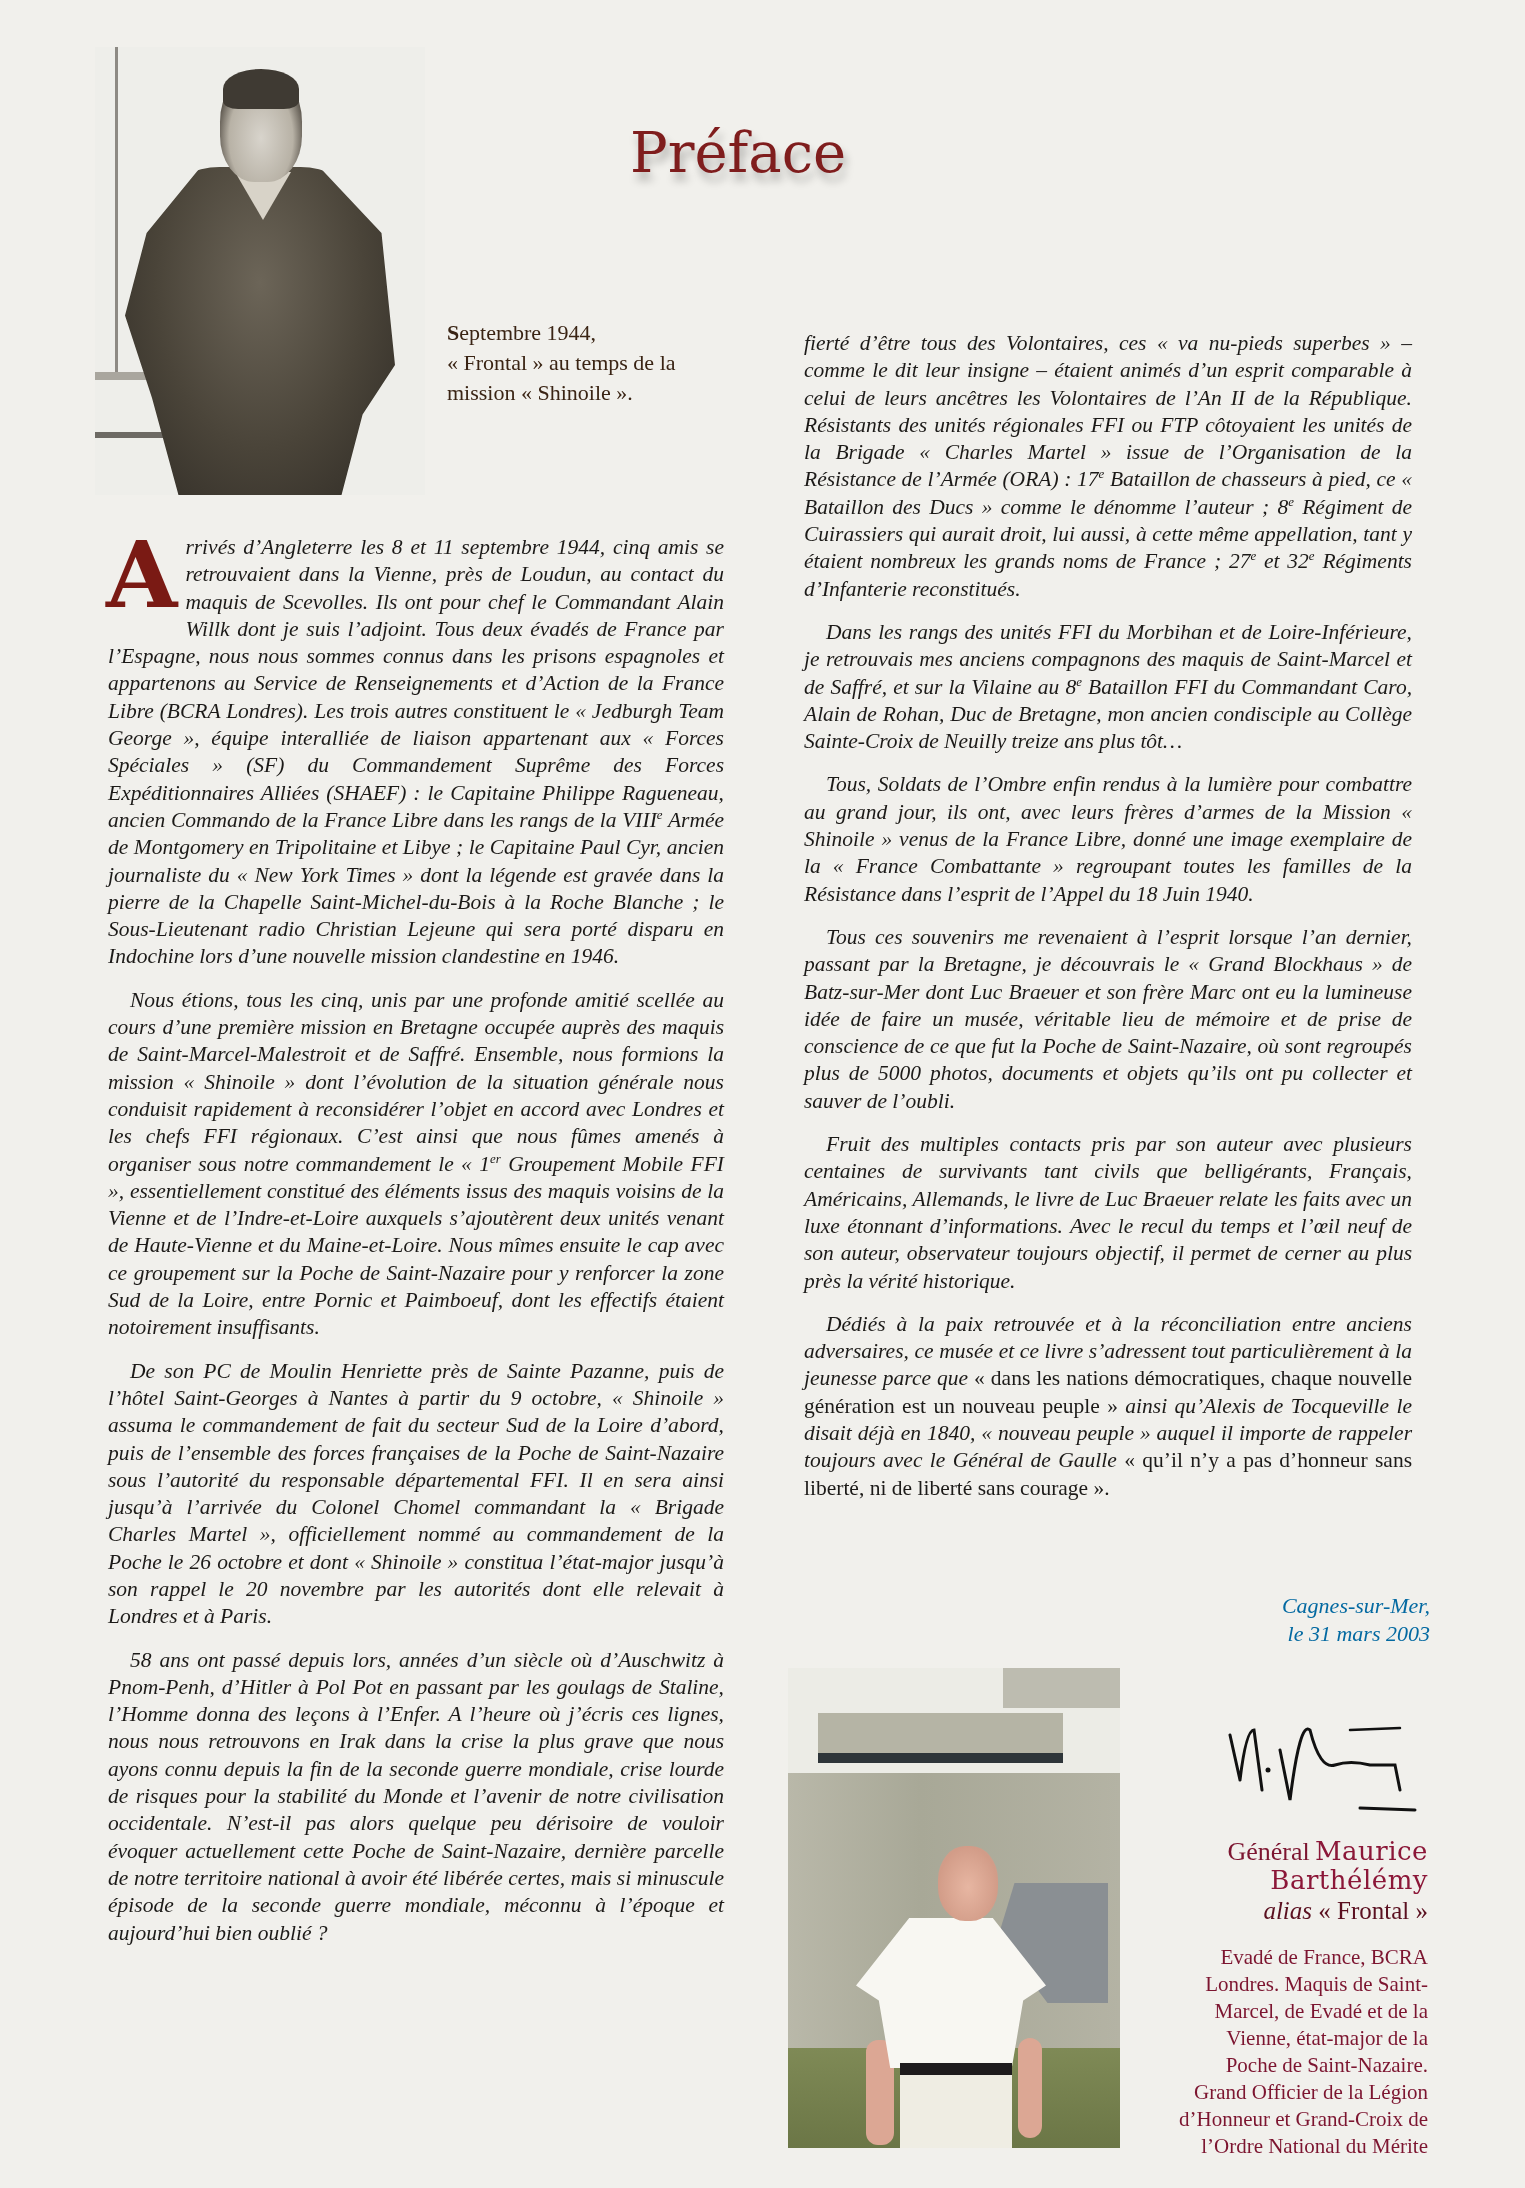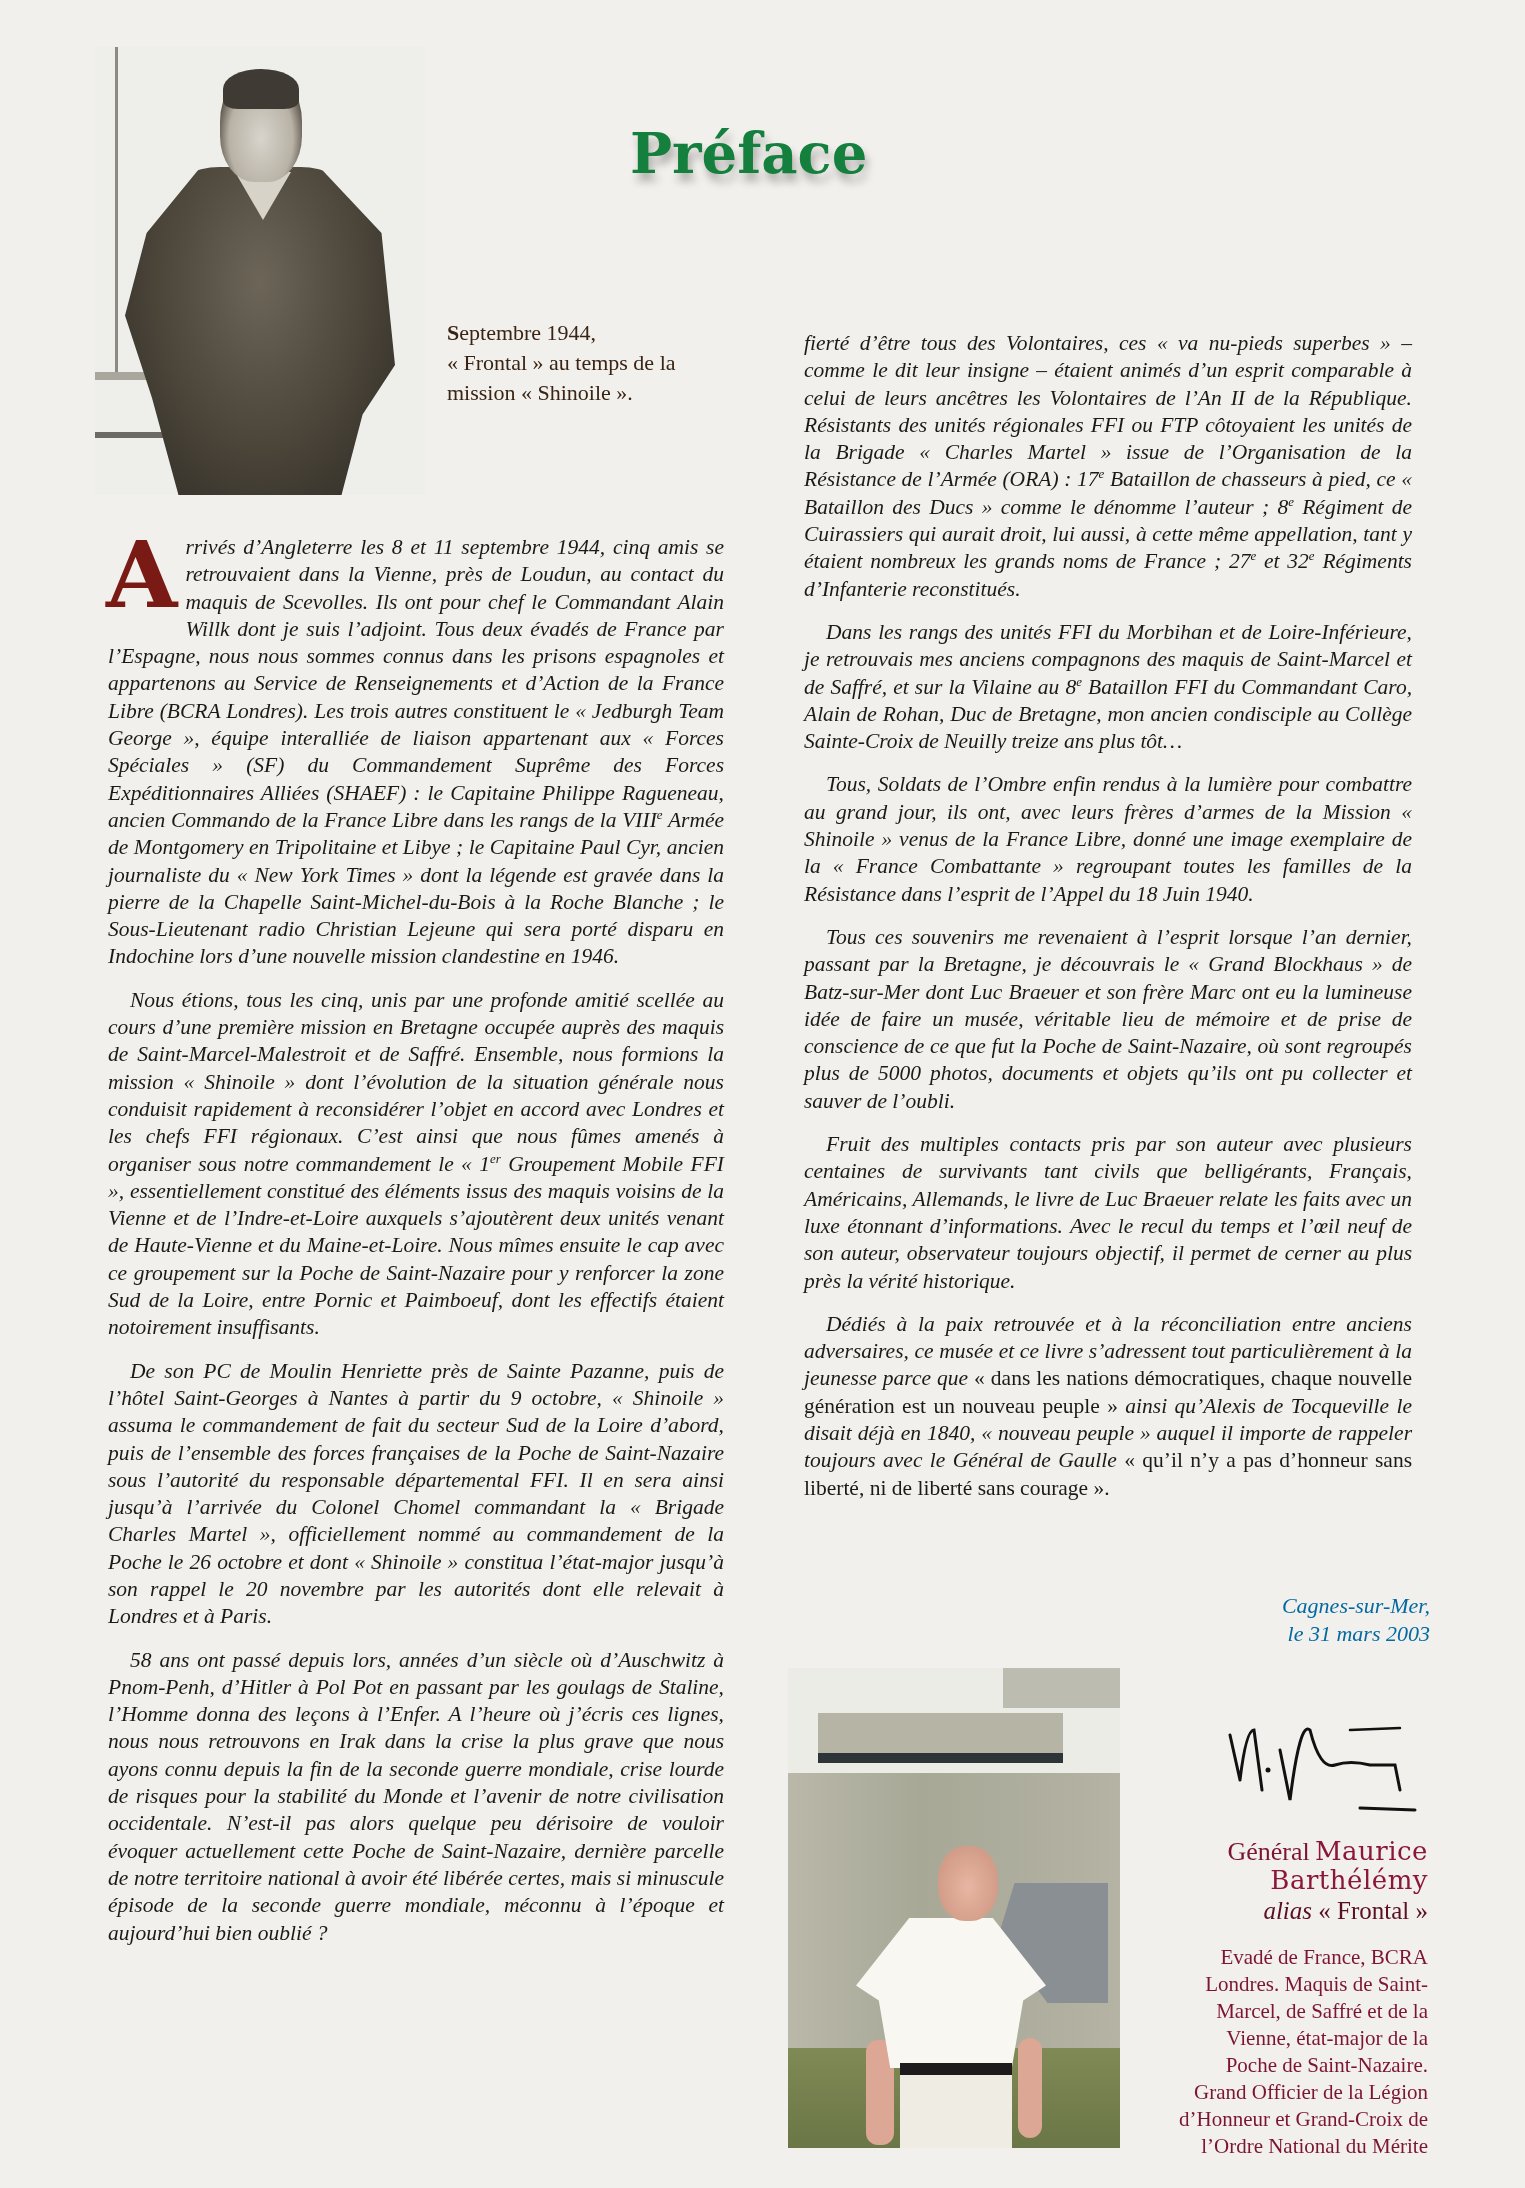--- a/index.html
+++ b/index.html
@@ -53,21 +53,21 @@
   .photo-bottom .man-head { position:absolute; left: 150px; top: 178px; width: 60px; height: 75px; border-radius: 45%; background: radial-gradient(ellipse at 50% 55%, #e7b6a2 0%, #d29c88 70%, #c0a89a 100%); }
   .photo-bottom .man-shirt { position:absolute; left: 68px; top: 250px; width: 190px; height: 150px; background:#f8f7f2; clip-path: polygon(28% 0, 72% 0, 100% 45%, 88% 55%, 82% 100%, 18% 100%, 12% 55%, 0 45%); }
   .photo-bottom .man-belt { position:absolute; left: 112px; top: 395px; width: 112px; height: 12px; background:#1e1b1d; }
   .photo-bottom .man-pants { position:absolute; left: 112px; top: 407px; width: 112px; height: 73px; background:#efede3; }
   .photo-bottom .arm-l { position:absolute; left: 78px; top: 372px; width: 28px; height: 105px; background:#dca794; border-radius: 12px; }
   .photo-bottom .arm-r { position:absolute; left: 230px; top: 370px; width: 24px; height: 100px; background:#dca794; border-radius: 12px; }
 
   .title {
     position: absolute; left: 630px; top: 120px; width: 260px;
     font-family: "DejaVu Serif", "Liberation Serif", serif;
-    font-size: 56px; font-weight: bold; color: #15803d;
+    font-size: 56px; font-weight: normal; color: #7f1d1d;
     text-shadow: 3px 8px 8px rgba(0,0,0,0.28);
     letter-spacing: 0px;
   }
   .photo-caption {
     position: absolute; left: 447px; top: 318px; width: 290px;
     font-size: 22px; line-height: 30px; color: #3a2414;
   }
   .photo-caption b { font-weight: bold; }
 
   .col {
@@ -170,20 +170,20 @@
   <div class="man-head"></div>
 </div>
 
 <div class="author">
   <div><span class="gen">Général</span> <span class="script">Maurice</span></div>
   <div><span class="script">Barthélémy</span></div>
   <div class="alias"><i>alias</i> <span>« Frontal »</span></div>
   <div class="bio">
     <div>Evadé de France, BCRA</div>
     <div>Londres. Maquis de Saint-</div>
-    <div>Marcel, de Saffré et de la</div>
+    <div>Marcel, de Evadé et de la</div>
     <div>Vienne, état-major de la</div>
     <div>Poche de Saint-Nazaire.</div>
     <div>Grand Officier de la Légion</div>
     <div>d’Honneur et Grand-Croix de</div>
     <div>l’Ordre National du Mérite</div>
   </div>
 </div>
 
 </body></html>

